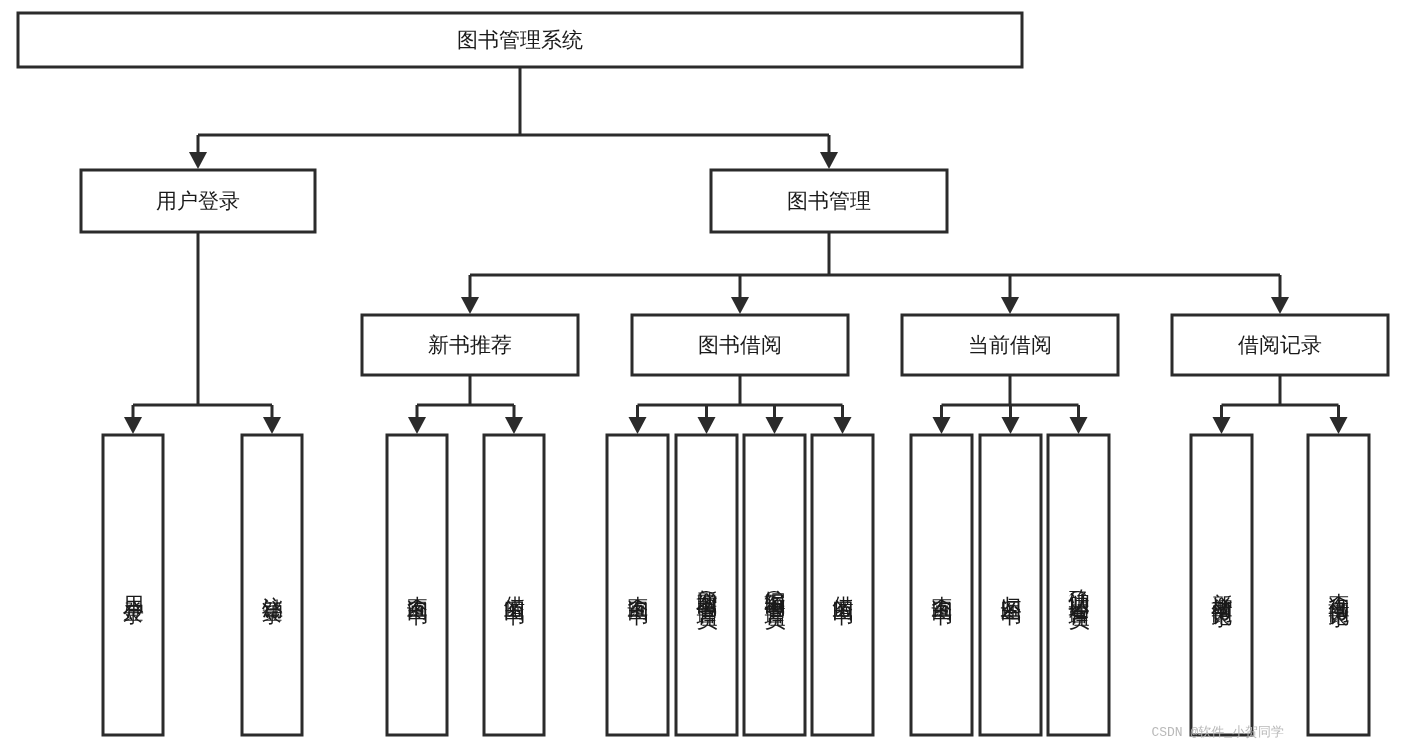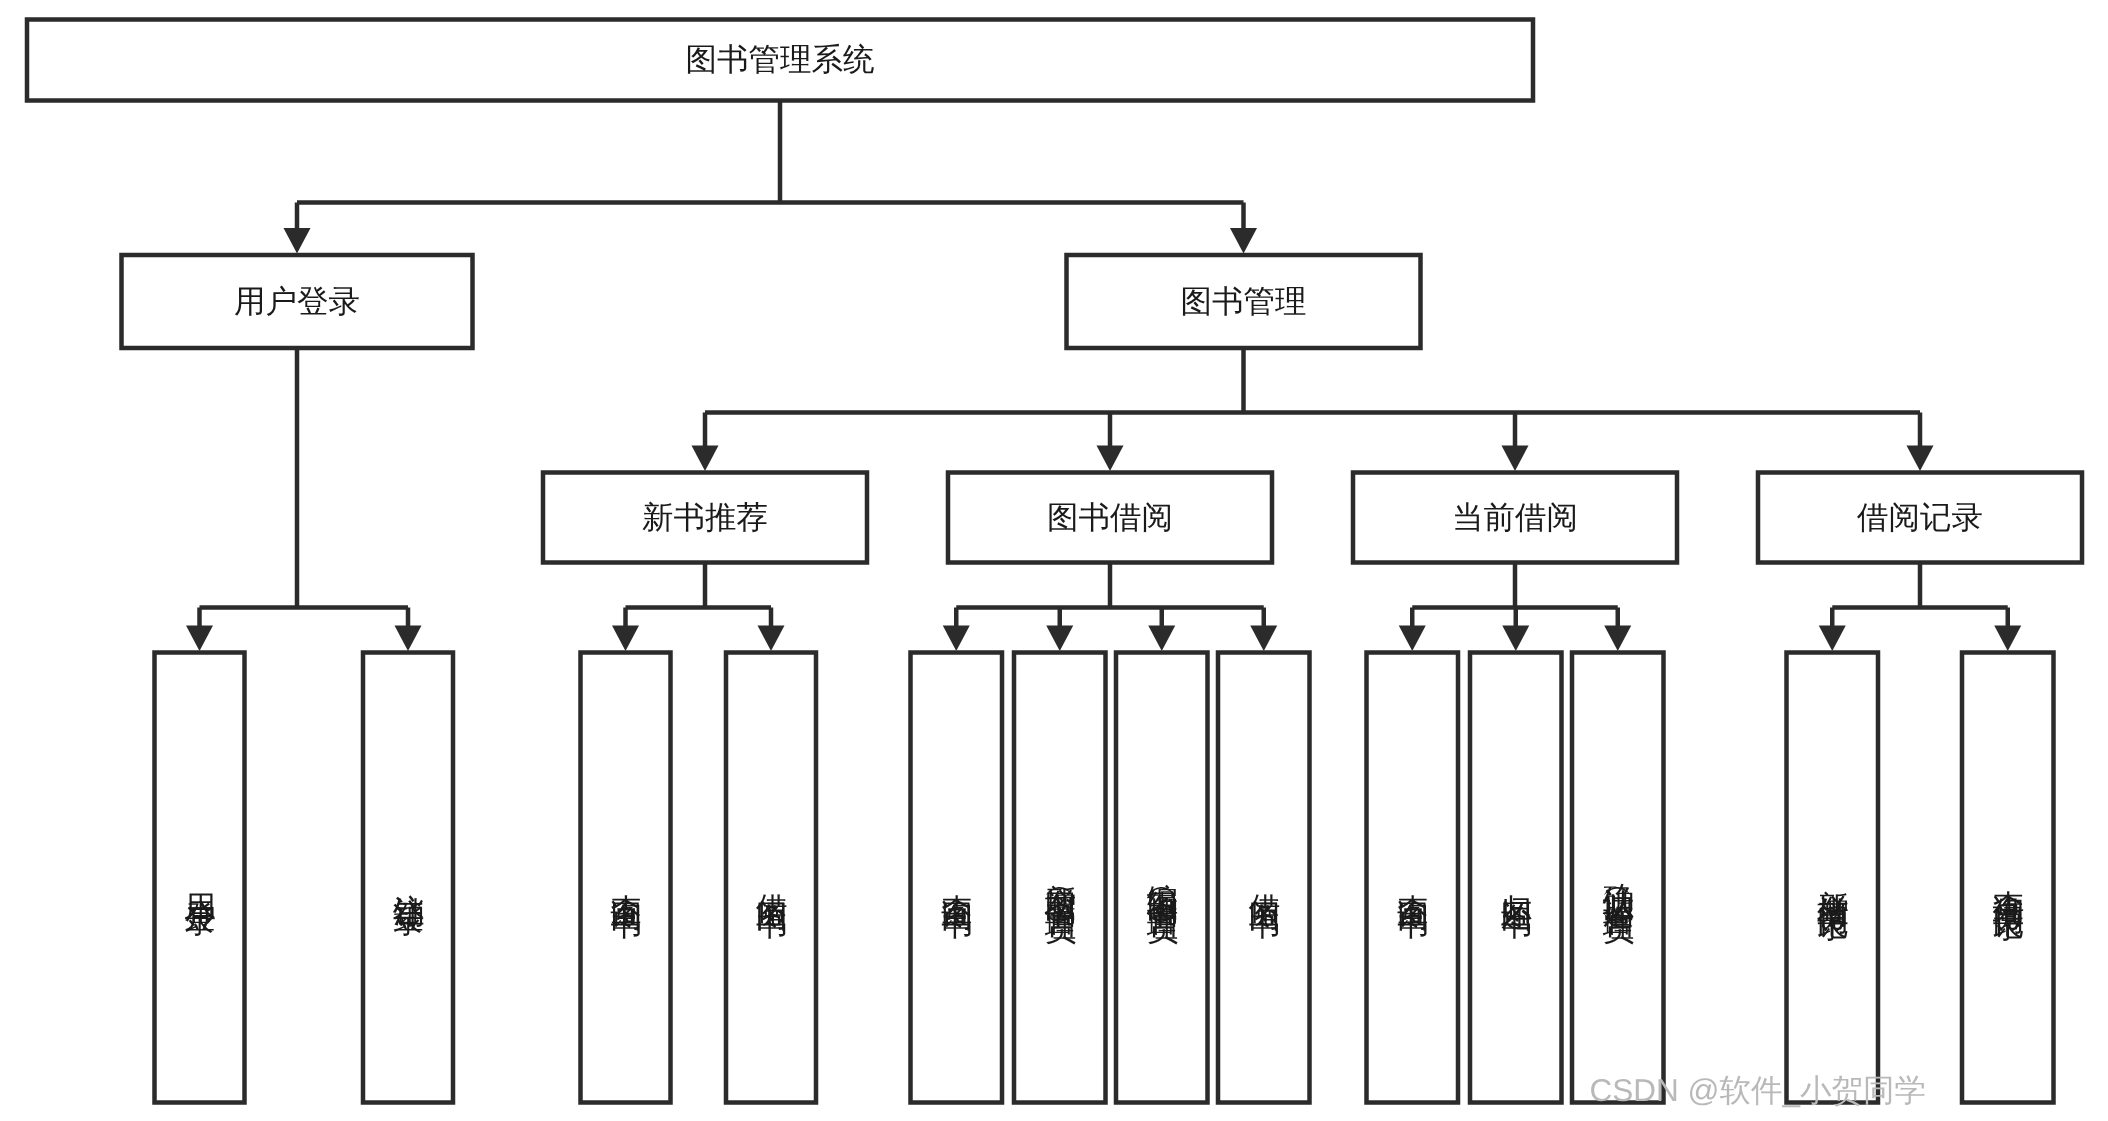--- a/index.html
+++ b/index.html
@@ -66,22 +66,22 @@
     line-height: 1.28;
     letter-spacing: 3px;
     color: #1a1a1a;
     white-space: nowrap;
     pointer-events: none;
   }
   .watermark {
     position: absolute;
     right: 8px;
     bottom: 6px;
-    font-family: Liberation Sans, sans-serif;
-    font-size: 21px;
+    font-family: Liberation Mono, monospace;
+    font-size: 13px;
     color: #b9b9b9;
     white-space: nowrap;
   }
 </style>
 </head>
 <body>
 
 <div id="diagram-root">
 
   <svg class="diagram-canvas" id="diagram-svg" viewBox="0 0 1405 747" xmlns="http://www.w3.org/2000/svg">

